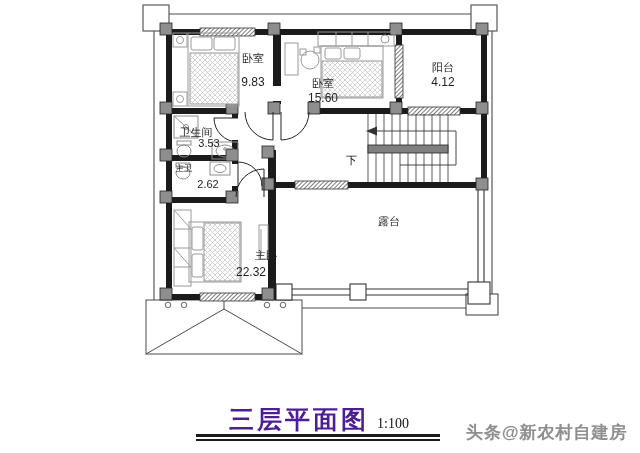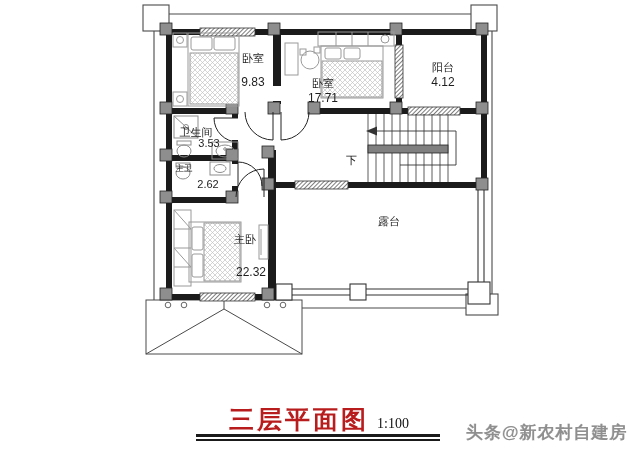--- a/index.html
+++ b/index.html
@@ -5,21 +5,21 @@
   html,body{margin:0;padding:0;background:#ffffff;}
   .canvas{position:relative;width:640px;height:453px;background:#ffffff;overflow:hidden;
           font-family:"Liberation Sans",sans-serif;}
   svg{position:absolute;left:0;top:0;}
   .lbl{position:absolute;text-align:center;color:#1e1e1e;line-height:1.1;white-space:nowrap;}
   .rname{font-size:11px;}
   .rarea{font-size:12px;}
   .small{font-size:11px;}
   .tiny{font-size:8.5px;}
   .titleblock{position:absolute;left:186px;top:403px;width:266px;text-align:center;}
-  .title-main{font-size:25px;font-weight:bold;color:#b91c1c;letter-spacing:3px;}
+  .title-main{font-size:25px;font-weight:bold;color:#4c1d95;letter-spacing:3px;}
   .title-scale{font-size:14px;color:#111;font-family:"Liberation Serif",serif;margin-left:8px;}
   .uline1{position:absolute;left:196px;top:434px;width:244px;height:2.6px;background:#1a1a1a;}
   .uline2{position:absolute;left:196px;top:439px;width:244px;height:1.7px;background:#1a1a1a;}
   .watermark{position:absolute;left:466px;top:421px;width:172px;text-align:left;
              font-size:17px;font-weight:bold;color:#8f8f8f;letter-spacing:1px;
              text-shadow:0.5px 0.5px 0 #ffffff,-0.5px -0.5px 0 #d9d9d9;}
   .downlbl{position:absolute;font-size:11px;color:#111;}
 </style>
 </head>
 <body>
@@ -199,32 +199,32 @@
         <circle cx="184" cy="305" r="2.8"></circle>
       <circle cx="267" cy="305" r="2.8"></circle>
         <circle cx="283" cy="305" r="2.8"></circle>
     </g>
   </svg>
 
   <div class="lbl rname" style="left:221px;top:52px;width:64px;">卧室</div>
   <div class="lbl rarea" style="left:221px;top:68px;width:64px;margin-top:8px;">9.83</div>
 
   <div class="lbl rname" style="left:291px;top:77px;width:64px;">卧室</div>
-  <div class="lbl rarea" style="left:291px;top:92px;width:64px;">17.71</div>
+  <div class="lbl rarea" style="left:291px;top:92px;width:64px;">15.60</div>
 
   <div class="lbl rname" style="left:411px;top:61px;width:64px;">阳台</div>
   <div class="lbl rarea" style="left:411px;top:76px;width:64px;">4.12</div>
 
   <div class="lbl small" style="left:170px;top:126px;width:52px;">卫生间</div>
   <div class="lbl rname" style="left:183px;top:137px;width:52px;">3.53</div>
 
   <div class="lbl tiny" style="left:161px;top:164px;width:46px;">主卫</div>
   <div class="lbl rname" style="left:185px;top:178px;width:46px;">2.62</div>
 
-  <div class="lbl rname" style="left:213px;top:233px;width:64px;">主卧</div>
+  <div class="lbl rname" style="left:213px;top:249px;width:64px;text-align:right;">主卧</div>
   <div class="lbl rarea" style="left:219px;top:266px;width:64px;">22.32</div>
 
   <div class="lbl rname" style="left:357px;top:215px;width:64px;">露台</div>
 
   <div class="downlbl" style="left:346px;top:153px;">下</div>
 
   <div class="titleblock">
     <span class="title-main">三层平面图</span><span class="title-scale">1:100</span>
   </div>
   <div class="uline1"></div>

